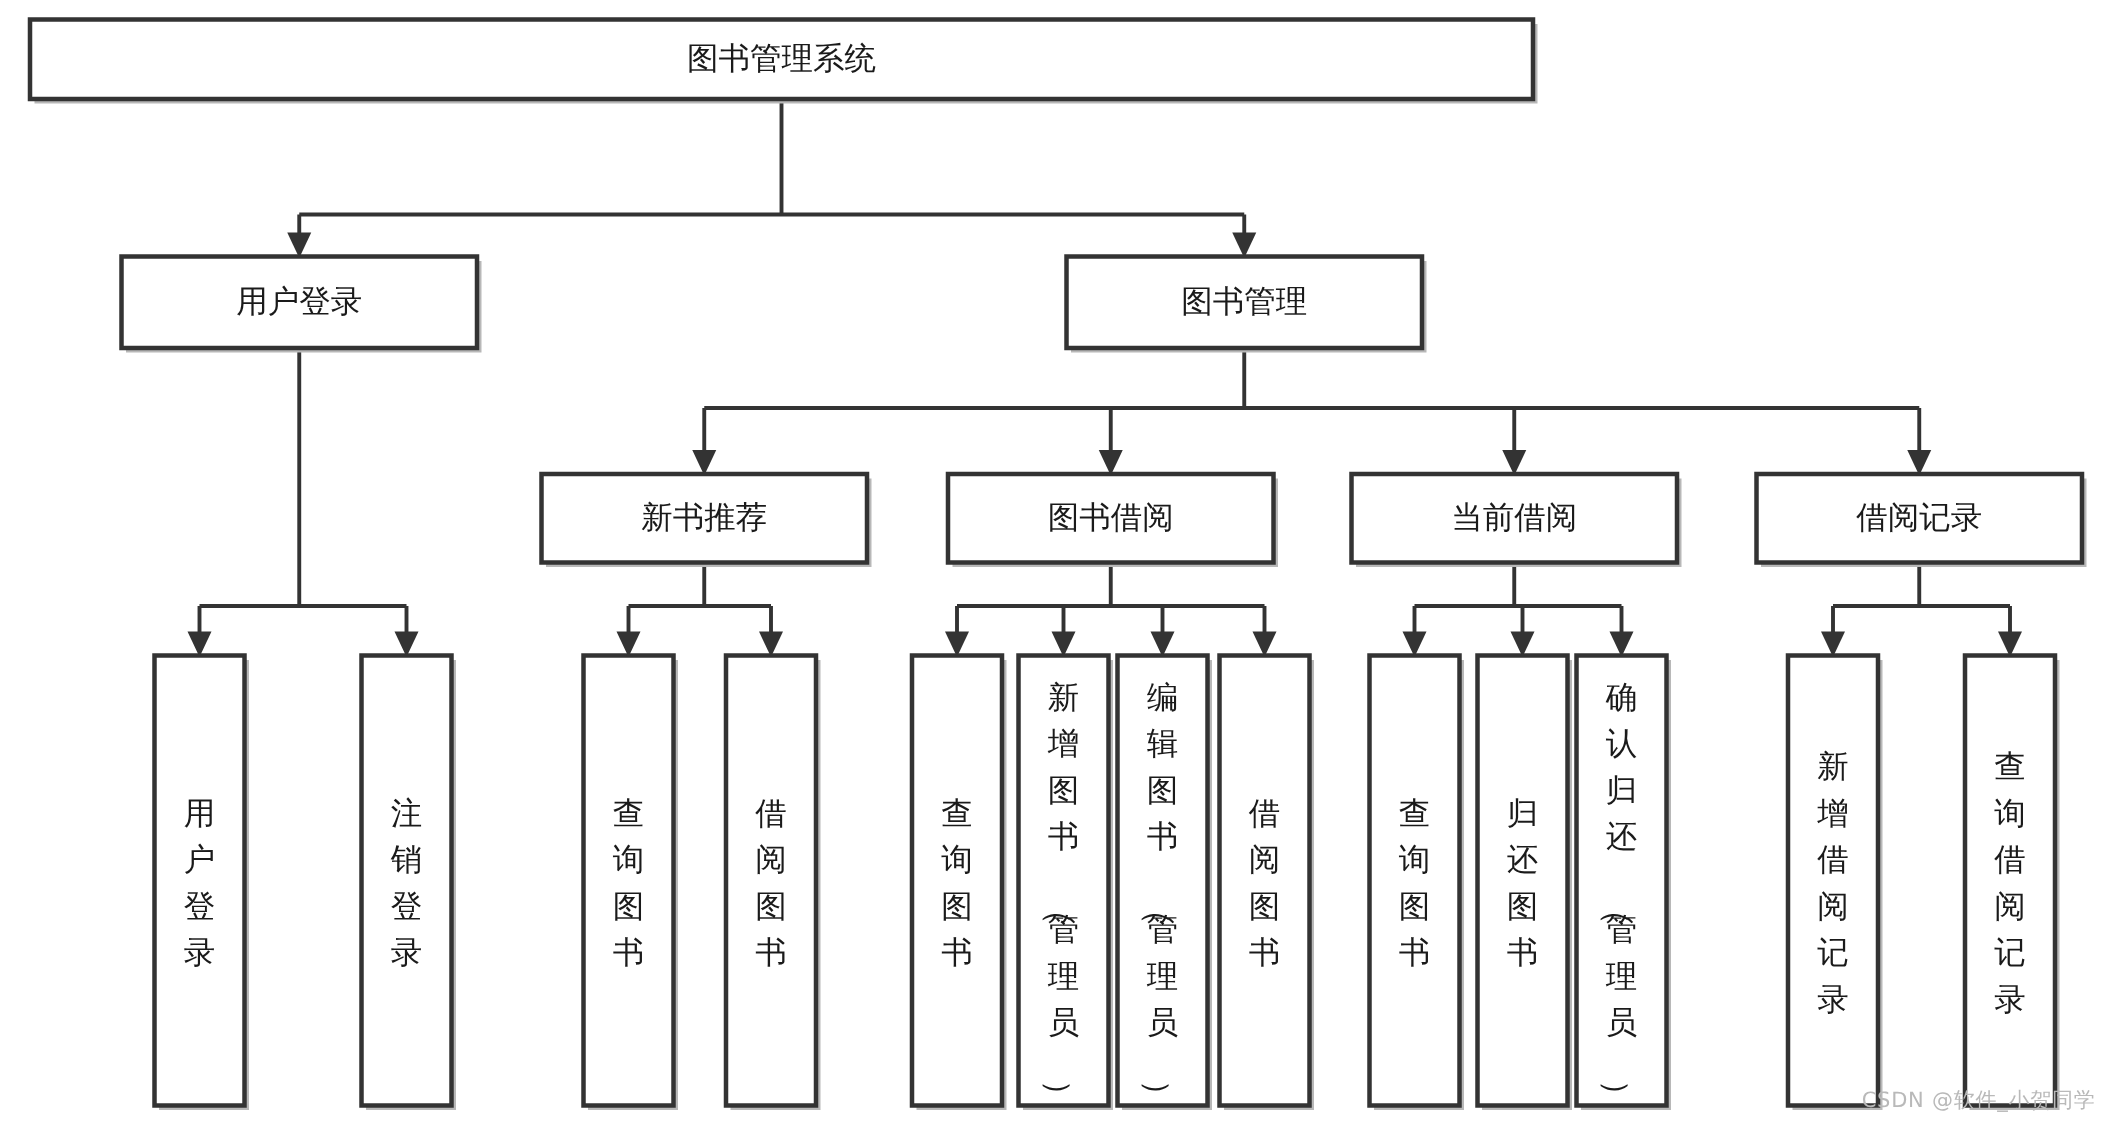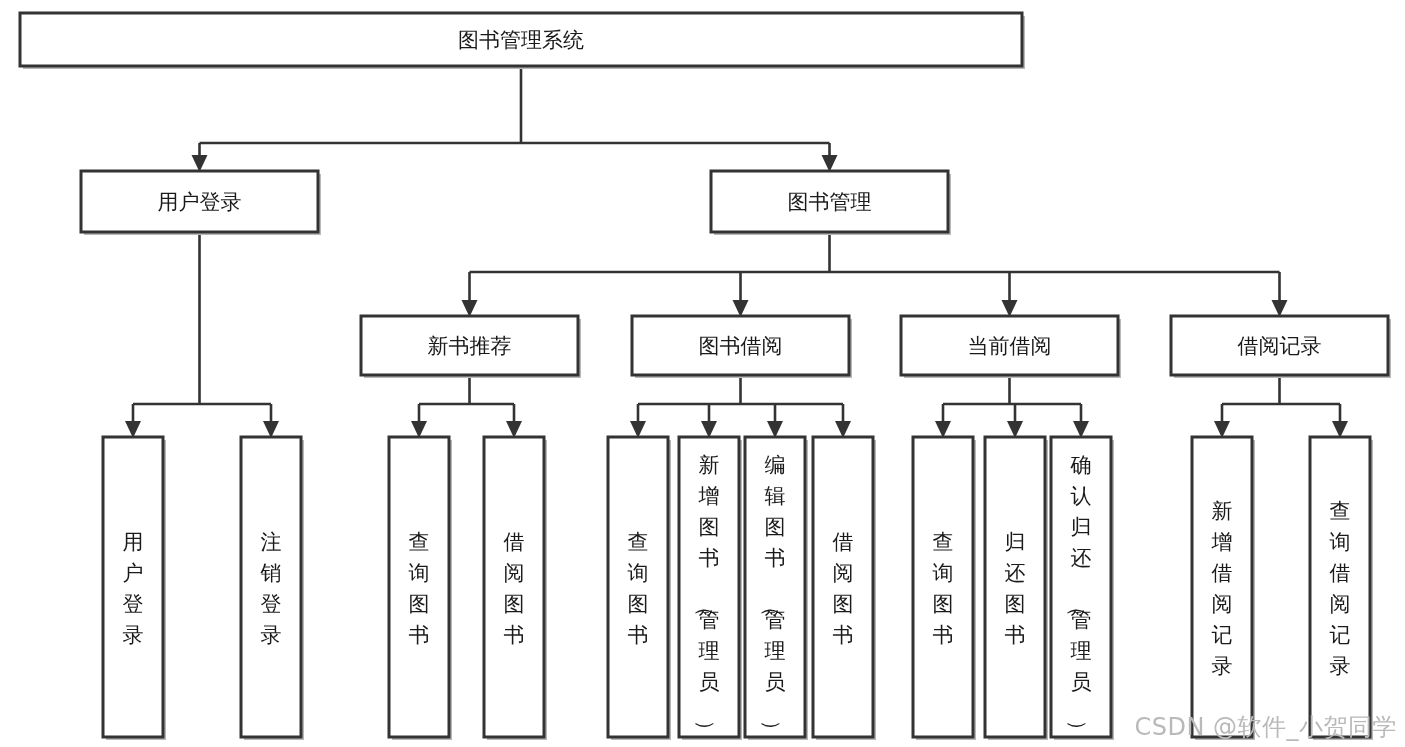--- a/index.html
+++ b/index.html
@@ -51,21 +51,21 @@
   }
   .arrow-head {
     fill: #333333;
     stroke: none;
   }
   .watermark {
     position: absolute;
     right: 8px;
     bottom: 4px;
     font-family: "DejaVu Sans", "Liberation Sans", sans-serif;
-    font-size: 24px;
+    font-size: 14px;
     color: #b9b9b9;
     white-space: nowrap;
     letter-spacing: 0.5px;
   }
 </style>
 </head>
 <body>
 
 <svg id="diagram-canvas" viewBox="0 0 1405 747">
   <g id="edges-layer">

